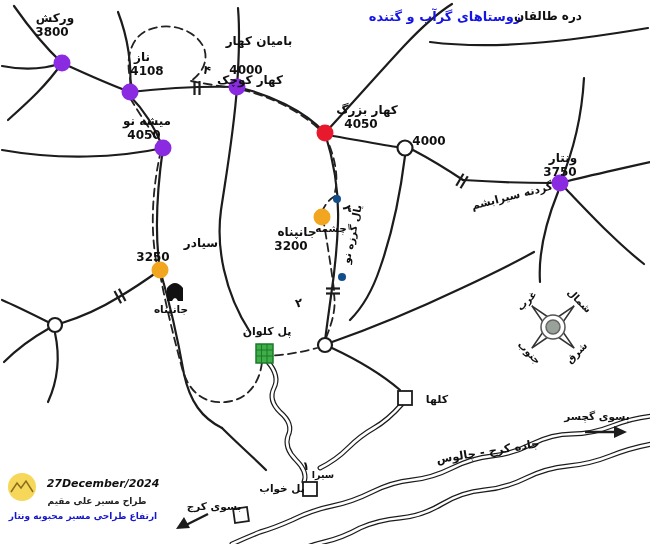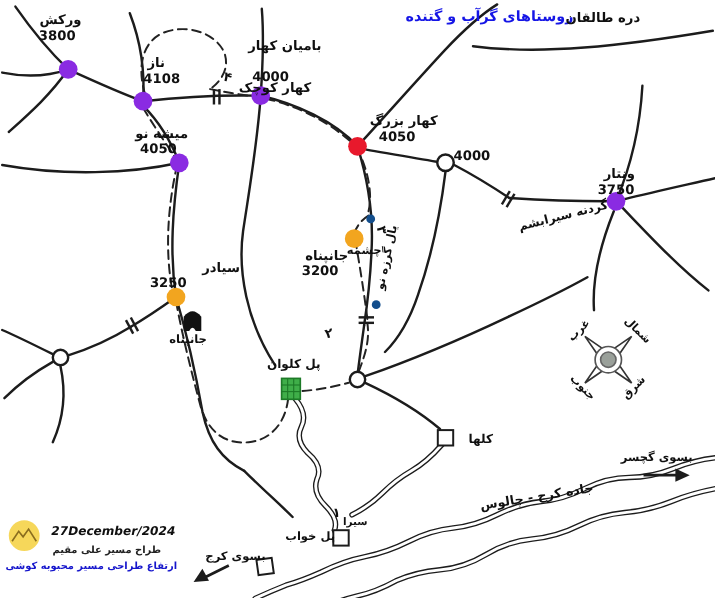--- a/index.html
+++ b/index.html
@@ -213,15 +213,15 @@
   <div class="lbl" style="left:347px;top:209px;transform:translate(-50%,-50%) rotate(80deg);">۳</div>
   <div class="lbl" style="left:207px;top:70px;transform:translate(-50%,-50%) rotate(15deg);">۴</div>
 
   <div class="lbl" style="left:527px;top:301px;font-size:10px;transform:translate(-50%,-50%) rotate(-45deg);">غرب</div>
   <div class="lbl" style="left:579px;top:301px;font-size:10px;transform:translate(-50%,-50%) rotate(45deg);">شمال</div>
   <div class="lbl" style="left:529px;top:353px;font-size:10px;transform:translate(-50%,-50%) rotate(45deg);">جنوب</div>
   <div class="lbl" style="left:577px;top:353px;font-size:10px;transform:translate(-50%,-50%) rotate(-45deg);">شرق</div>
 
   <div class="lbl" style="left:103px;top:483px;font-size:11px;font-style:italic;">27December/2024</div>
   <div class="lbl tiny" style="left:97px;top:501px;color:#222;">طراح مسیر علی مقیم</div>
-  <div class="lbl tiny" style="left:83px;top:516px;color:#1515cc;">ارتفاع طراحی مسیر محبوبه کوشی</div>
+  <div class="lbl tiny" style="left:83px;top:516px;color:#1515cc;">ارتفاع طراحی مسیر محبوبه ونتار</div>
 
 </div>
 
 </body></html>

